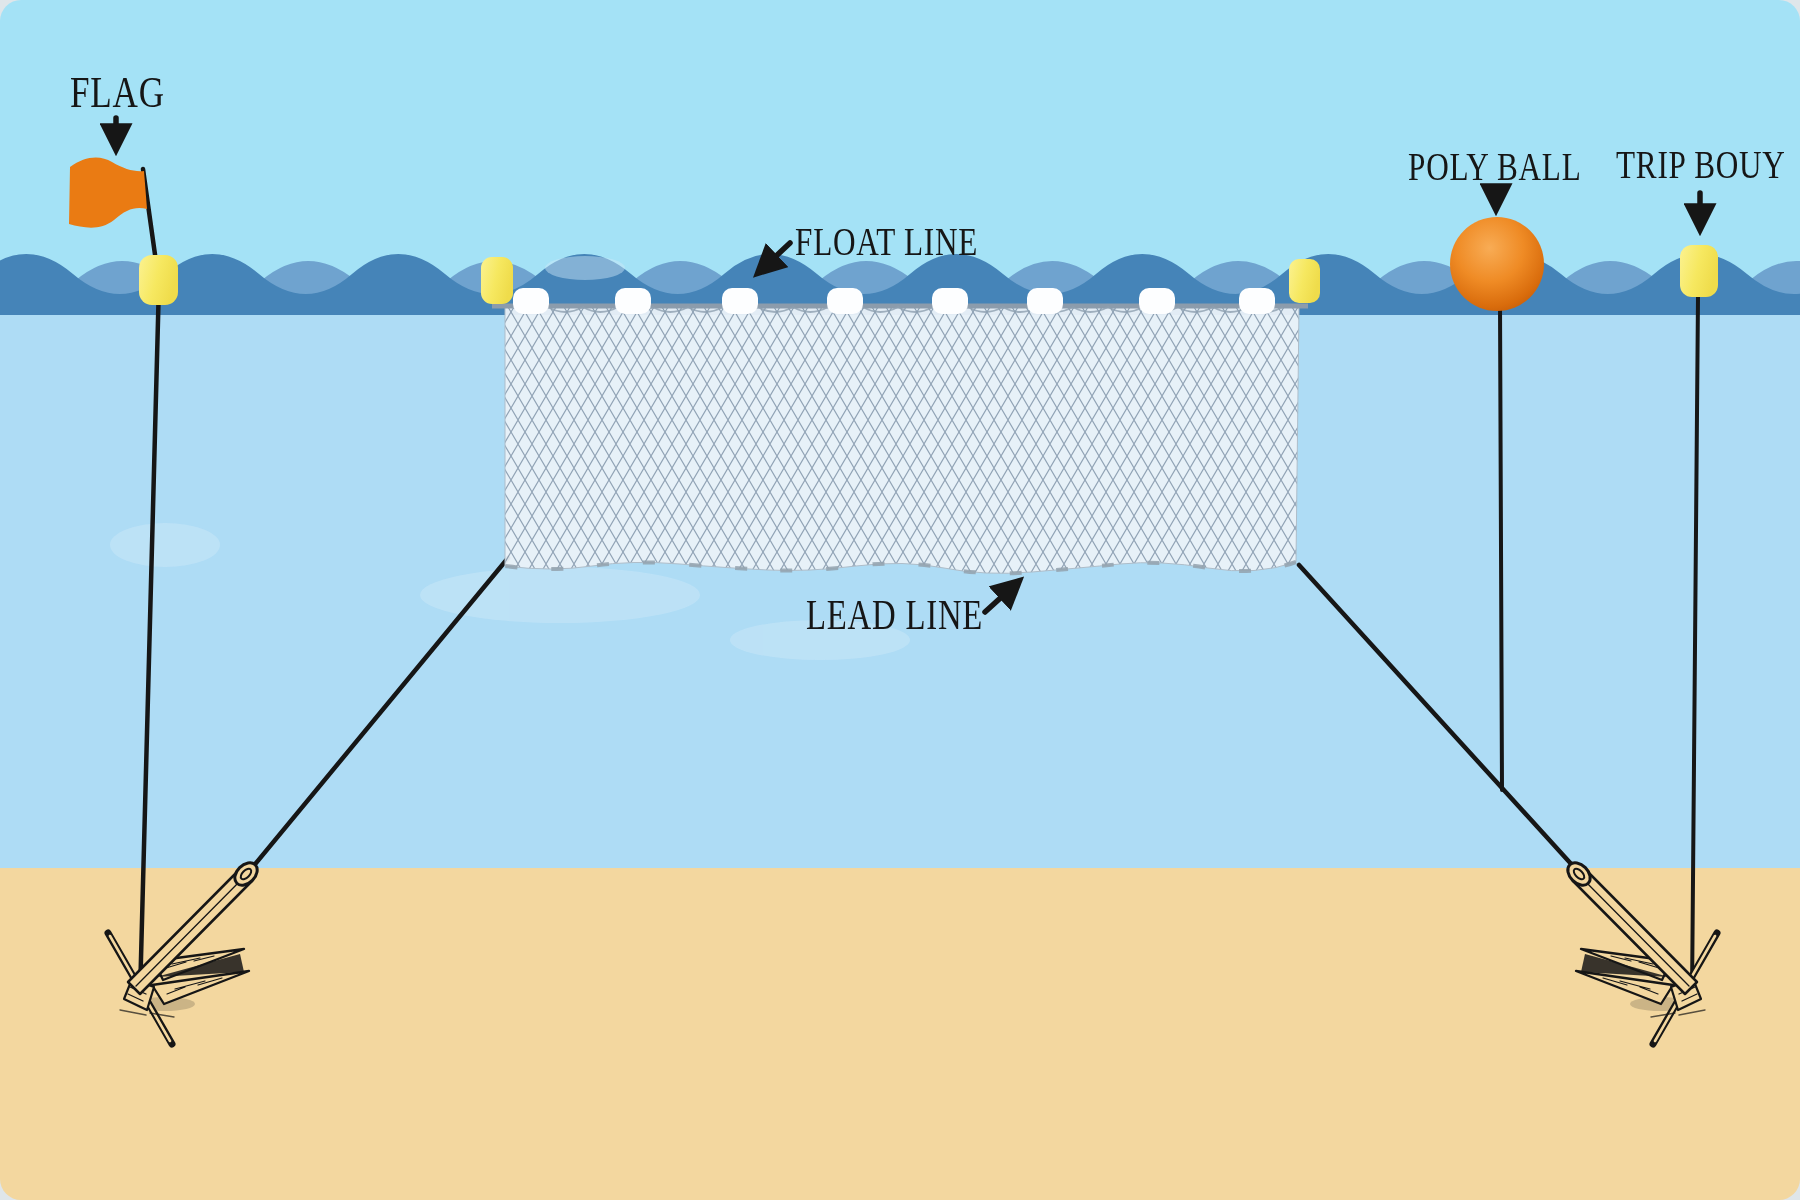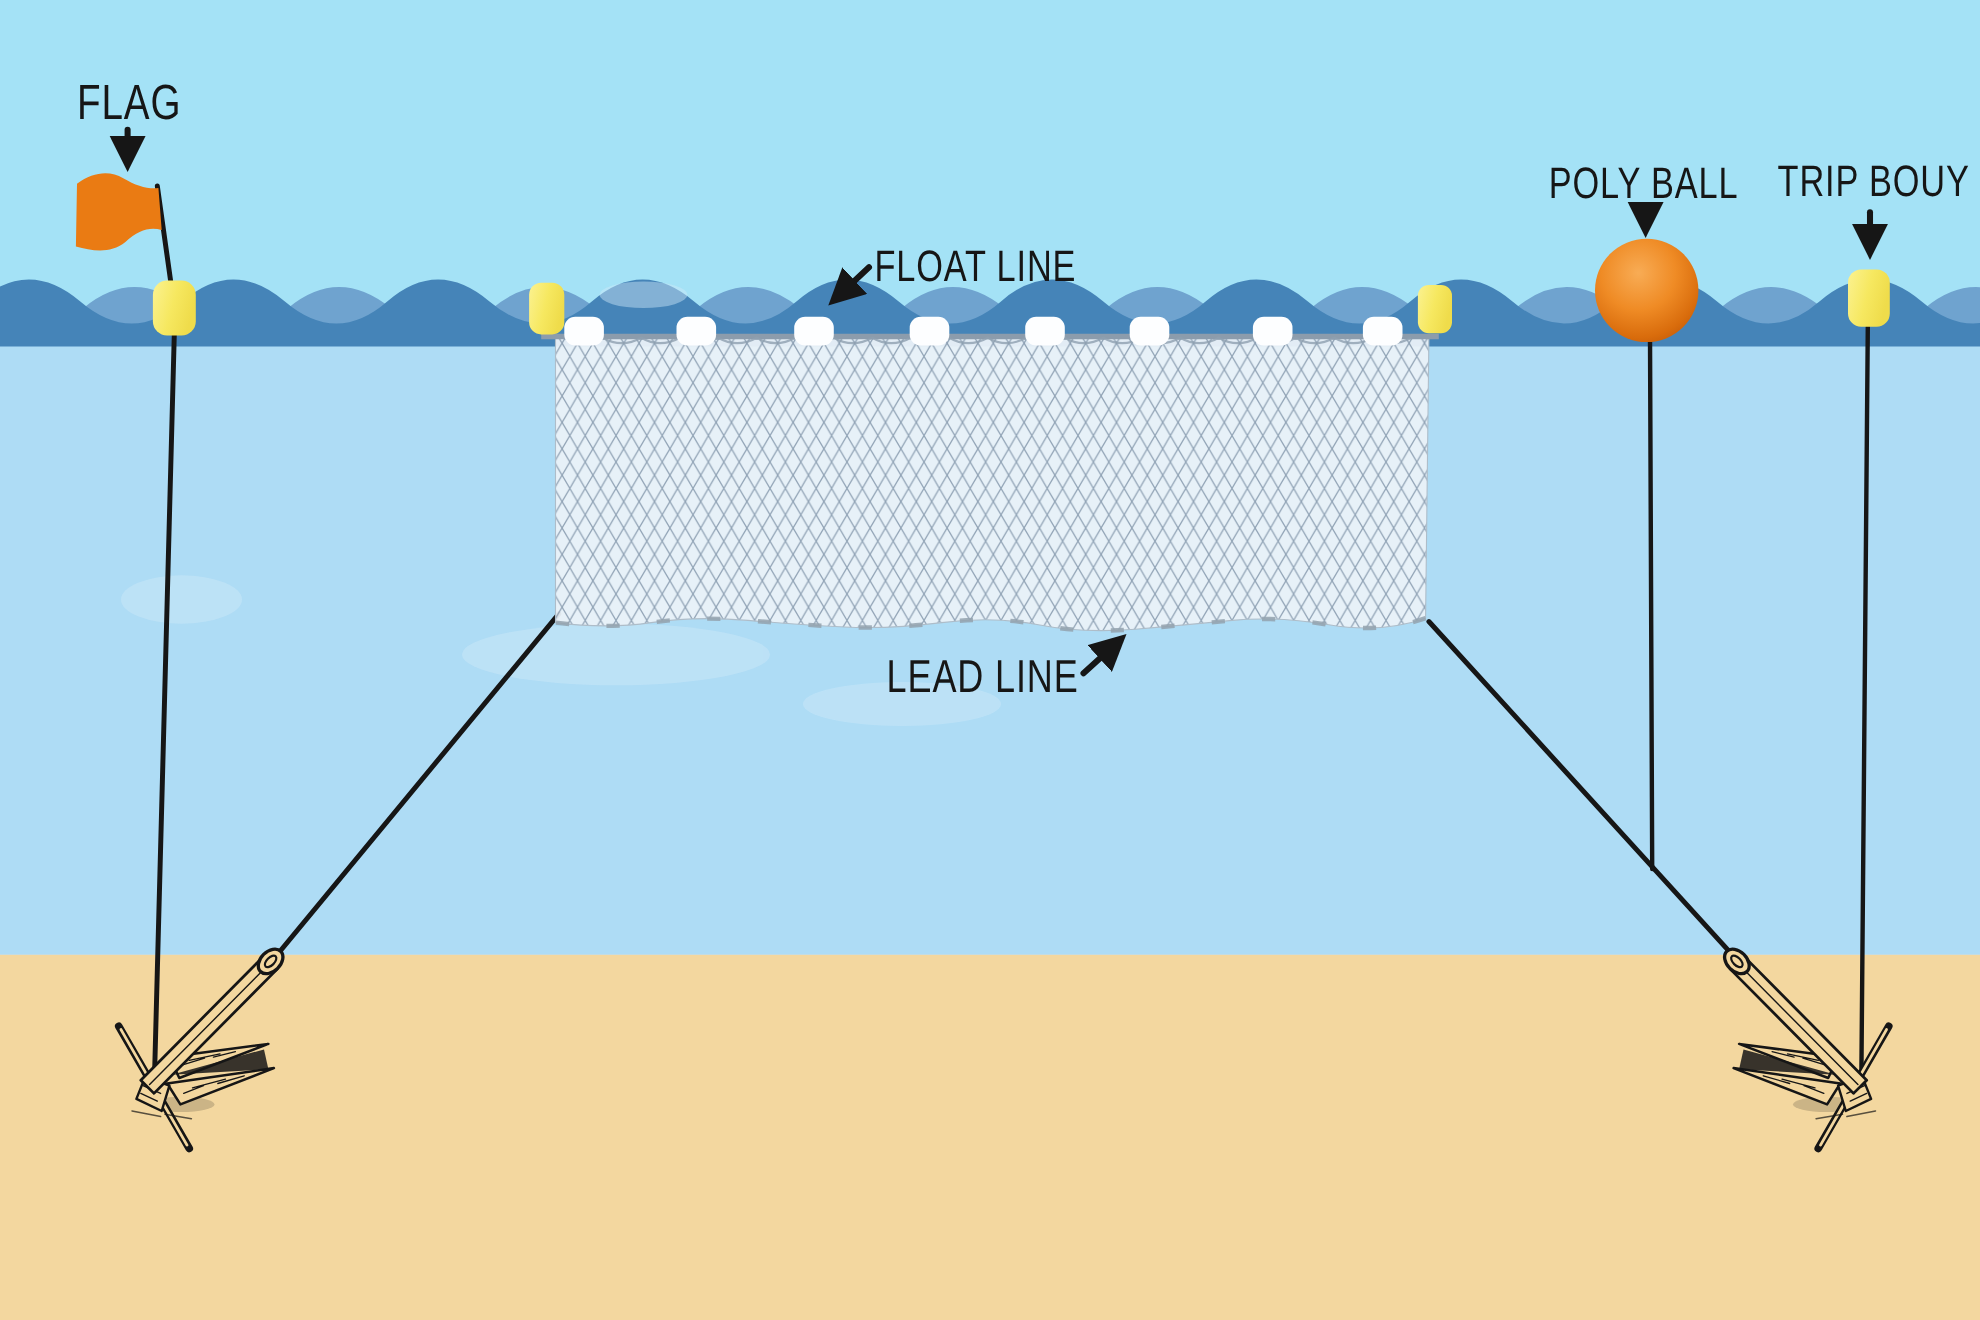--- a/index.html
+++ b/index.html
@@ -1,16 +1,16 @@
 <!DOCTYPE html>
 <html><head>
 <meta charset="utf-8">
 <style>
   html,body{margin:0;padding:0;background:#dfe6ea;}
-  .canvas{position:relative;width:1800px;height:1200px;overflow:hidden;font-family:Liberation Sans, sans-serif;}
+  .canvas{position:relative;width:1800px;height:1200px;overflow:hidden;font-family:Liberation Serif, serif;border-radius:21px;}
   .canvas svg.scene{position:absolute;left:0;top:0;}
   .lbl{position:absolute;color:#161616;line-height:1;white-space:nowrap;
        transform:scaleX(0.78);transform-origin:0 0;letter-spacing:1px;font-weight:400;}
 </style>
 </head>
 <body>
 
 <div class="canvas">
 
 <svg class="scene" width="1800" height="1200" viewBox="0 0 1800 1200">

